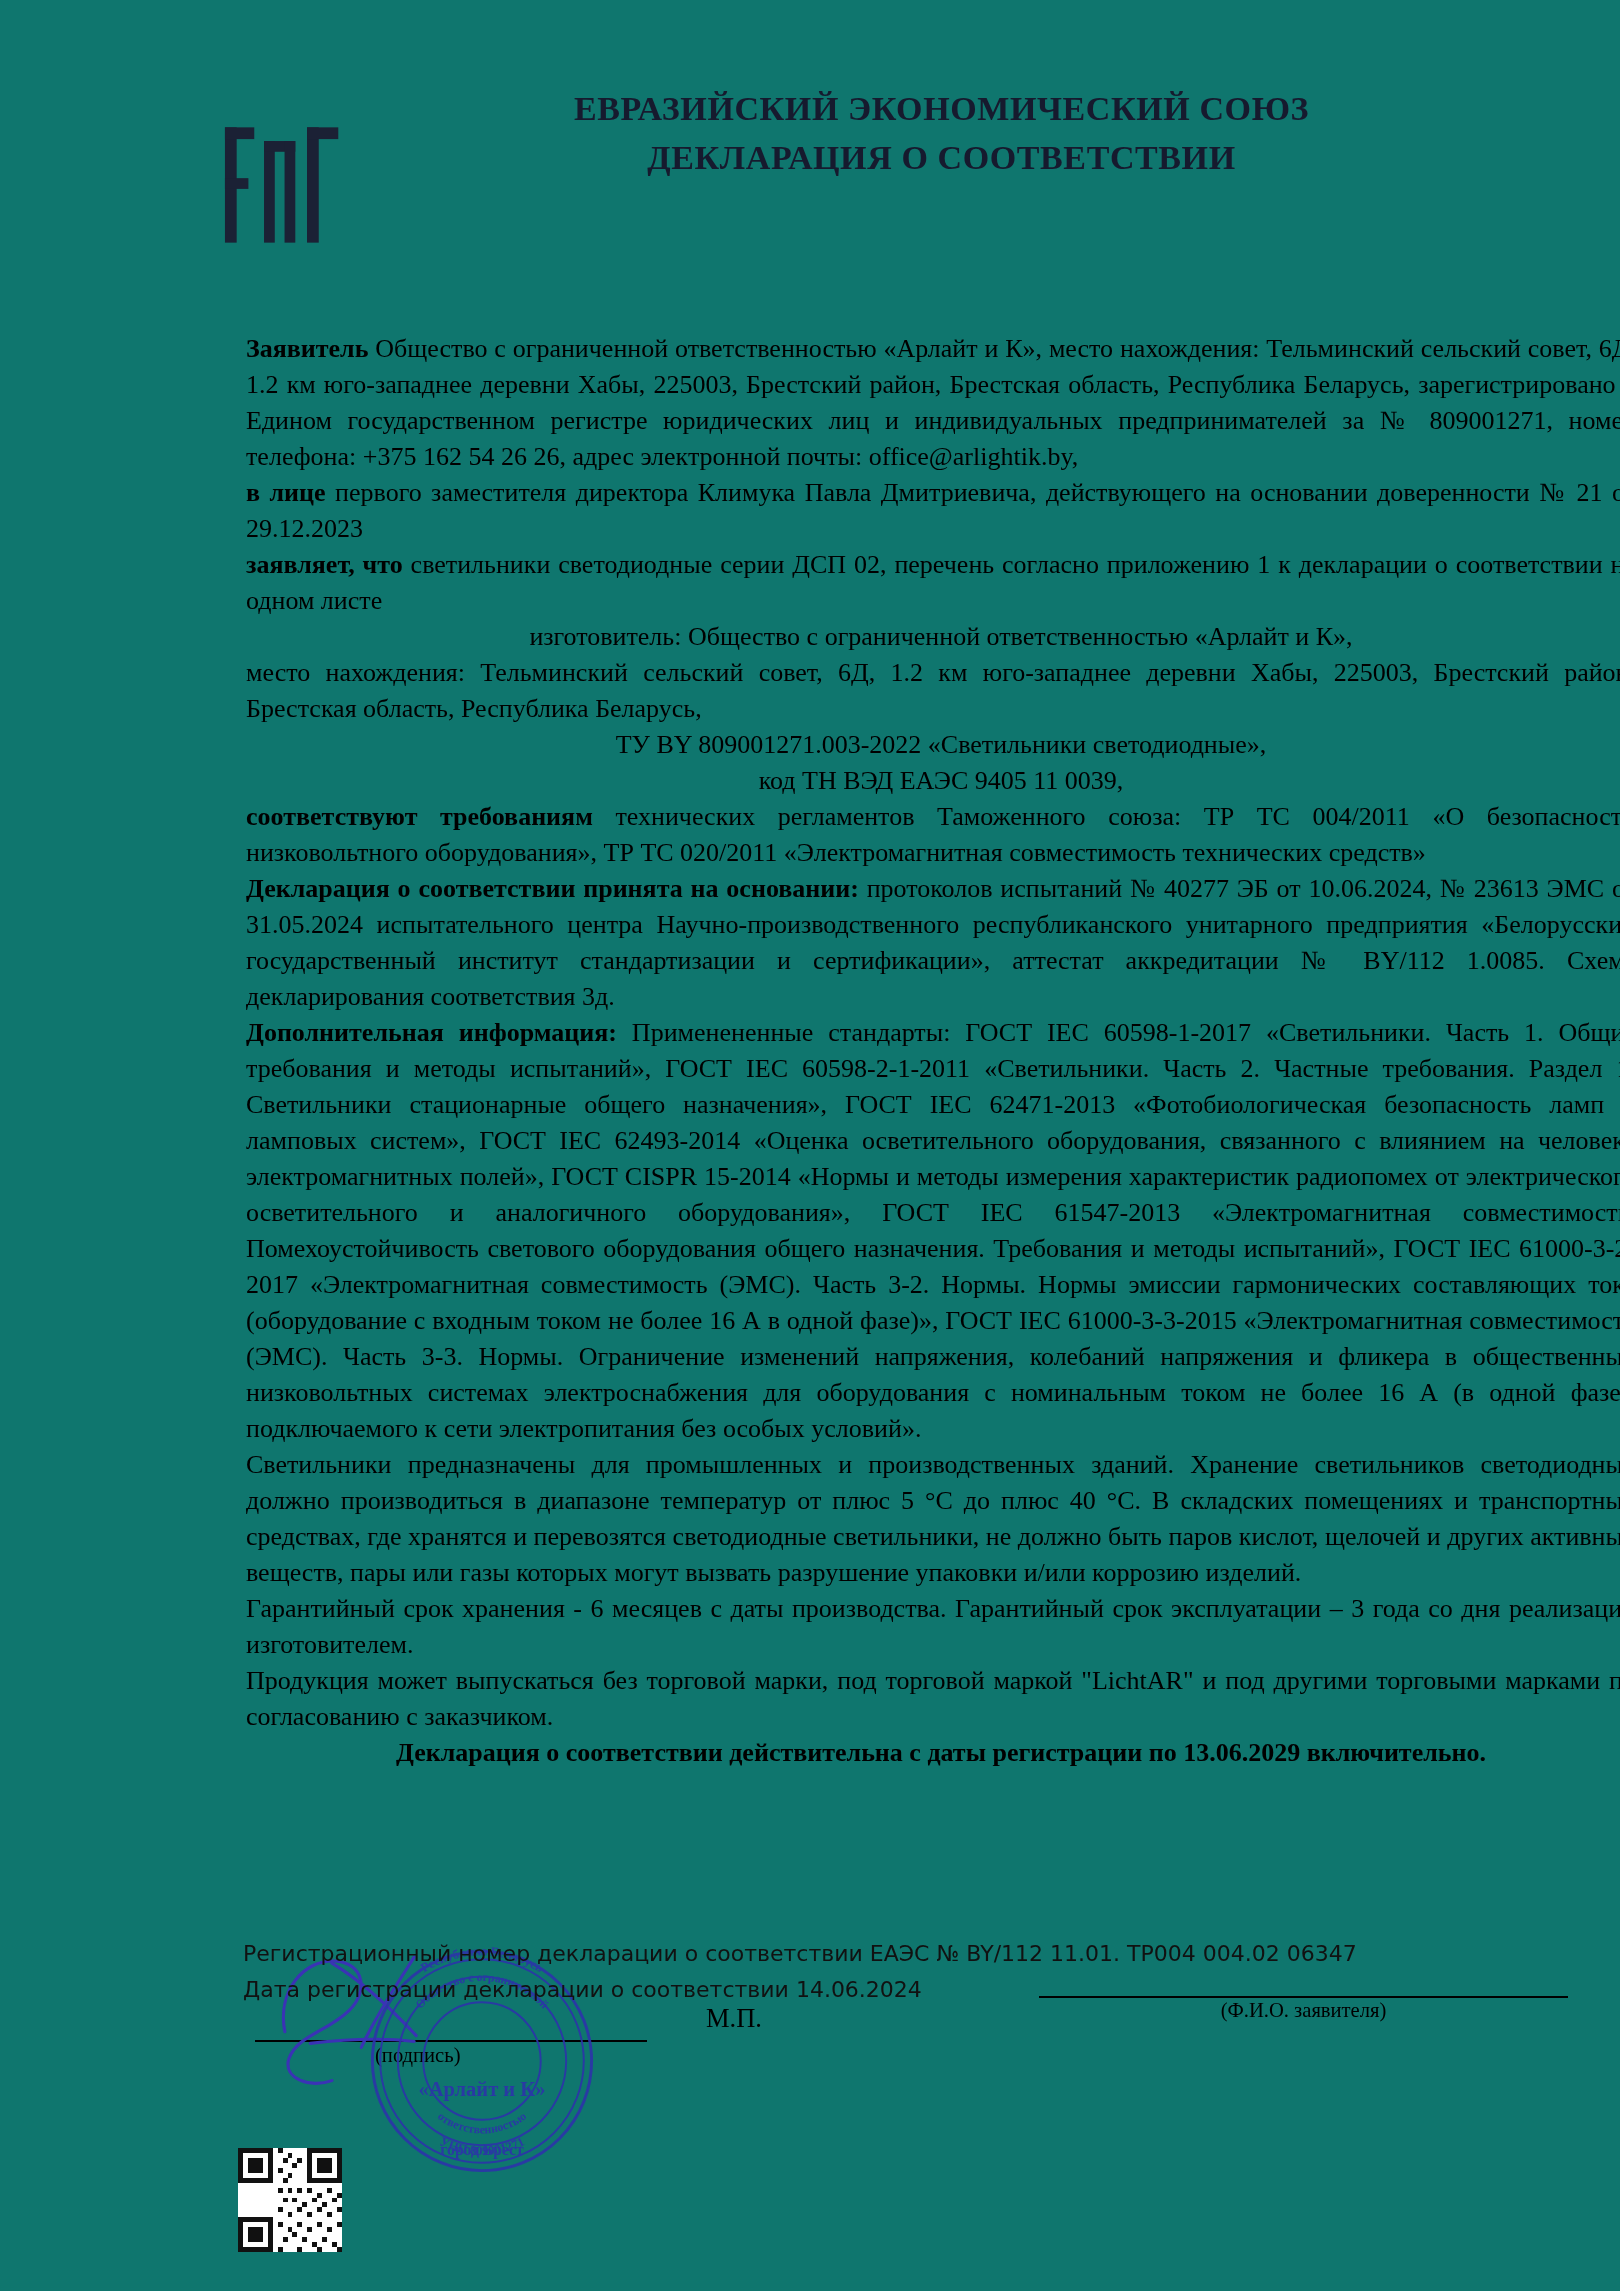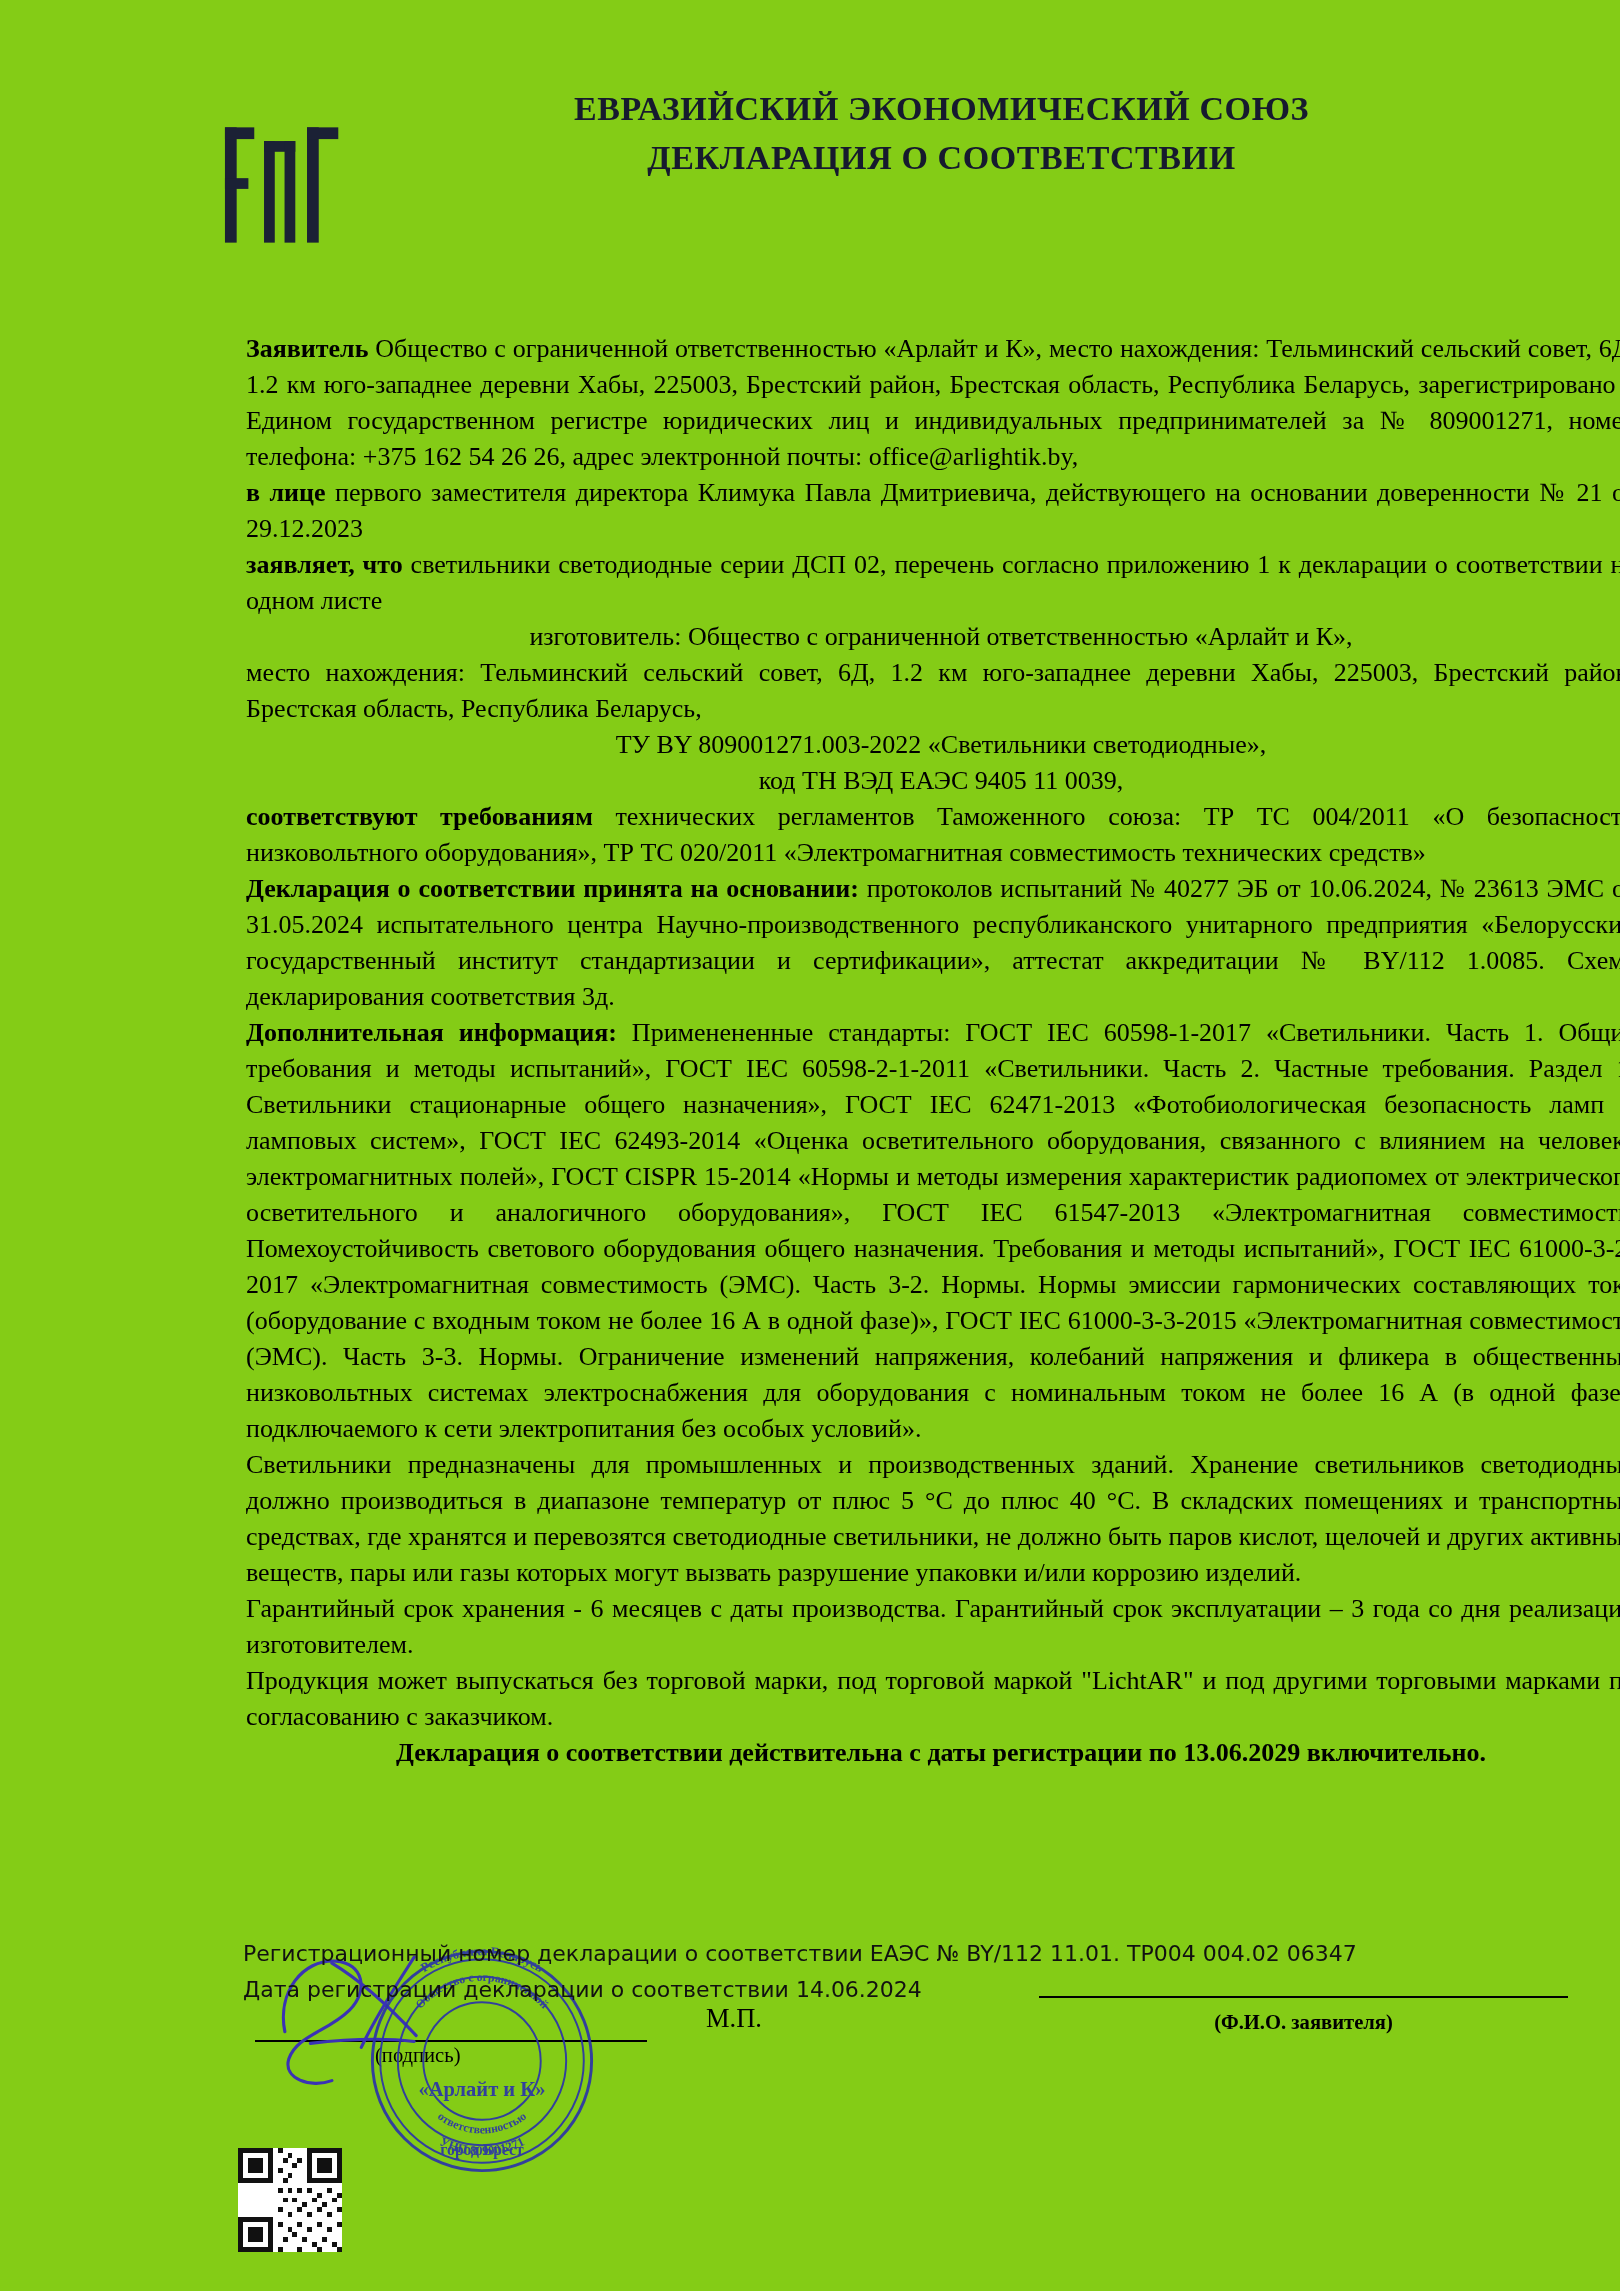--- a/index.html
+++ b/index.html
@@ -4,21 +4,21 @@
 <style>
   html, body {
     margin: 0;
     padding: 0;
     background: #ffffff;
   }
   .page {
     position: relative;
     width: 1620px;
     height: 2292px;
-    background: #84cc16;
+    background: #0f766e;
     font-family: "Liberation Serif", "DejaVu Serif", serif;
     color: #000000;
     overflow: hidden;
   }
 
   
   .header {
     position: absolute;
     left: 0;
     top: 84px;
@@ -110,22 +110,21 @@
     font-size: 26.5px;
     line-height: 33px;
   }
   .sig-right .sig-rule2 {
     width: 529px;
     border-bottom: 2px solid #000;
     margin-top: 2.9px;
   }
   .sig-cap2 {
     font-size: 20.6px;
-    margin-top: 13px;
-    font-weight: bold;
+    margin-top: 1px;
   }
 
   
   .reg-block {
     position: absolute;
     left: 243px;
     top: 1936px;
     width: 1274px;
     font-family: "DejaVu Sans", "Liberation Sans", sans-serif;
     font-size: 22px;

